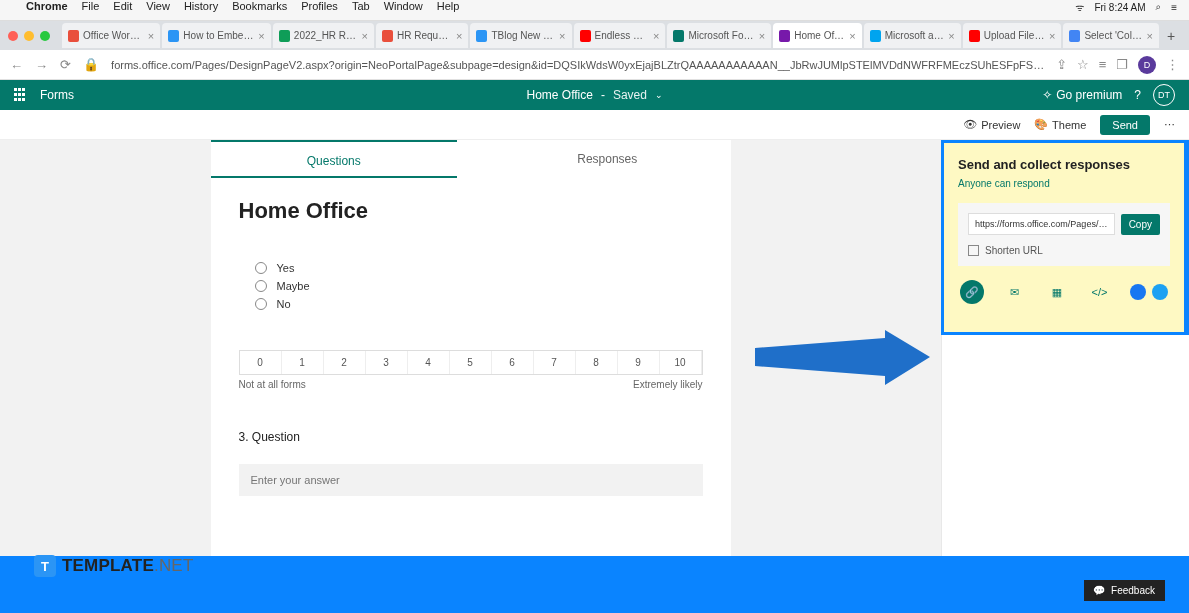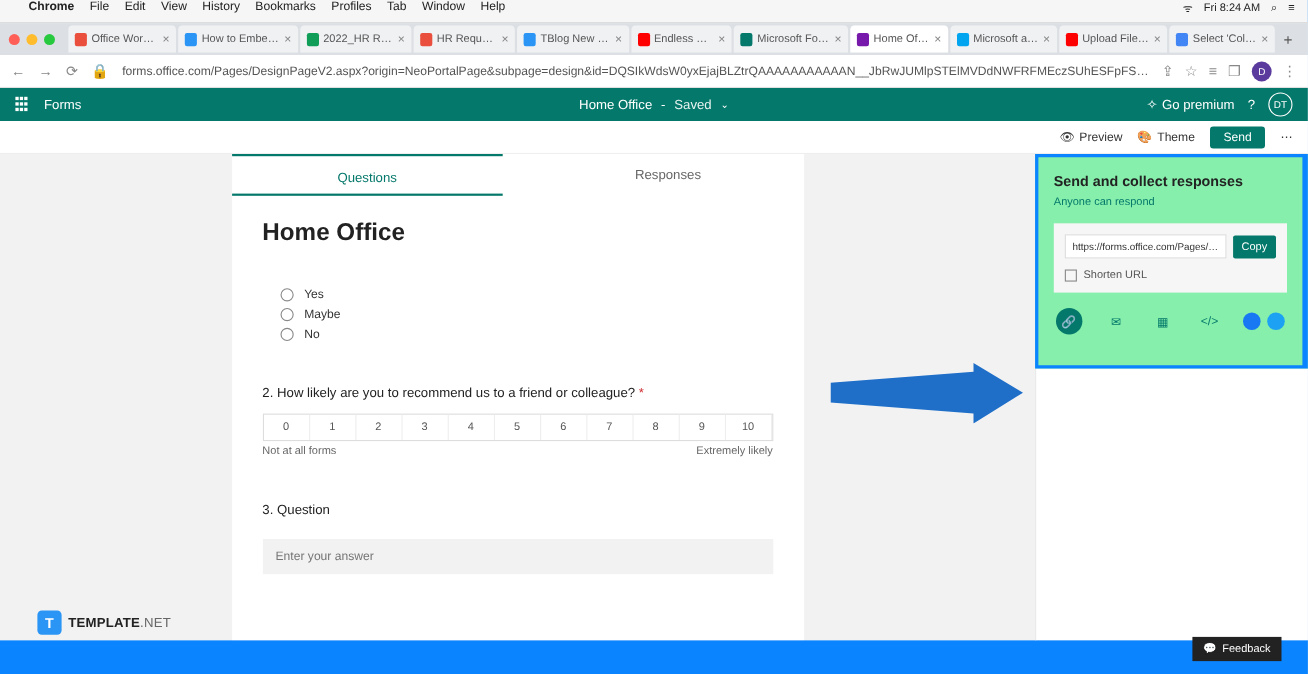--- a/index.html
+++ b/index.html
@@ -47,21 +47,21 @@
   .question { margin-bottom: 40px; font-size: 12px; color: #222; }
   .q-text { margin-bottom: 12px; }
   .req { color: #d13438; }
   .radio-opt { display: flex; align-items: center; gap: 10px; margin: 6px 0 6px 16px; font-size: 11px; color: #333; }
   .radio { width: 12px; height: 12px; border: 1px solid #888; border-radius: 50%; }
   .nps-row { display: flex; border: 1px solid #ddd; margin: 8px 0 4px 0; }
   .nps-cell { flex: 1; text-align: center; font-size: 10px; padding: 6px 0; border-right: 1px solid #eee; color: #555; }
   .nps-labels { display: flex; justify-content: space-between; font-size: 10px; color: #666; }
   .text-input { background: #f2f2f2; padding: 10px 12px; font-size: 11px; color: #888; border: none; width: 100%; margin-top: 8px; }
 
-  .side-panel { width: 248px; background: #86efac; border: 3px solid #0a84ff; border-right: 5px solid #0a84ff; padding: 14px 14px; position: relative; height: 195px; }
+  .side-panel { width: 248px; background: #fef9c3; border: 3px solid #0a84ff; border-right: 5px solid #0a84ff; padding: 14px 14px; position: relative; height: 195px; }
   .side-title { font-size: 13px; font-weight: 600; margin-bottom: 6px; color: #222; }
   .side-sub { font-size: 10px; color: #04786a; margin-bottom: 14px; }
   .url-box { background: #f6f6f6; padding: 10px; }
   .url-inner { display: flex; gap: 6px; align-items: center; }
   .url-field { background: #fff; border: 1px solid #ddd; padding: 5px 6px; font-size: 9px; color: #333; flex: 1; overflow: hidden; white-space: nowrap; text-overflow: ellipsis; }
   .copy-btn { background: #04786a; color: #fff; padding: 5px 8px; font-size: 10px; border-radius: 2px; }
   .shorten-row { display: flex; align-items: center; gap: 6px; margin-top: 10px; font-size: 10px; color: #555; }
   .checkbox { width: 11px; height: 11px; border: 1px solid #888; }
   .share-icons { display: flex; justify-content: space-between; align-items: center; margin-top: 14px; padding: 0 2px; }
   .share-circle { width: 24px; height: 24px; border-radius: 50%; display: flex; align-items: center; justify-content: center; font-size: 11px; color: #04786a; }
@@ -70,21 +70,21 @@
   .fb { width: 16px; height: 16px; border-radius: 50%; background: #1877f2; }
   .tw { width: 16px; height: 16px; border-radius: 50%; background: #1da1f2; }
   .right-col { display: flex; flex-direction: column; }
   .right-white { flex: 1; background: #fff; border-left: 1px solid #e8e8e8; }
 
   .arrow { position: absolute; left: 755px; top: 330px; }
   .arrow svg { width: 175px; height: 55px; }
 
   .template-logo { position: absolute; left: 34px; bottom: 36px; display: flex; align-items: center; gap: 6px; }
   .logo-box { width: 22px; height: 22px; background: #2b95f5; border-radius: 4px; color: #fff; display: flex; align-items: center; justify-content: center; font-weight: 700; font-size: 13px; }
-  .logo-text { font-size: 12px; font-weight: 700; color: #222; letter-spacing: 0.2px; }
+  .logo-text { font-size: 17px; font-weight: 700; color: #222; letter-spacing: 0.2px; }
   .logo-text .light { font-weight: 400; color: #666; }
 
   .feedback { position: absolute; right: 24px; bottom: 12px; background: #222; color: #fff; font-size: 10px; padding: 5px 10px; display: flex; align-items: center; gap: 5px; }
 
   .content-wrap { background: #fff; margin: 0; }
 </style>
 </head>
 <body>
 
 <div class="mac-menubar">
@@ -252,21 +252,20 @@
                 <div class="radio"></div>
                 <span>Maybe</span>
               </div>
           <div class="radio-opt">
                 <div class="radio"></div>
                 <span>No</span>
               </div>
         </div>
 
         <div class="question">
-          <div class="q-text"><span>2.</span> <span>How likely are you to recommend us to a friend or colleague?</span> <span class="req">*</span></div>
           <div class="nps-row" id="nps-row">
                 <div class="nps-cell">0</div>
                 <div class="nps-cell">1</div>
                 <div class="nps-cell">2</div>
                 <div class="nps-cell">3</div>
                 <div class="nps-cell">4</div>
                 <div class="nps-cell">5</div>
                 <div class="nps-cell">6</div>
                 <div class="nps-cell">7</div>
                 <div class="nps-cell">8</div>

